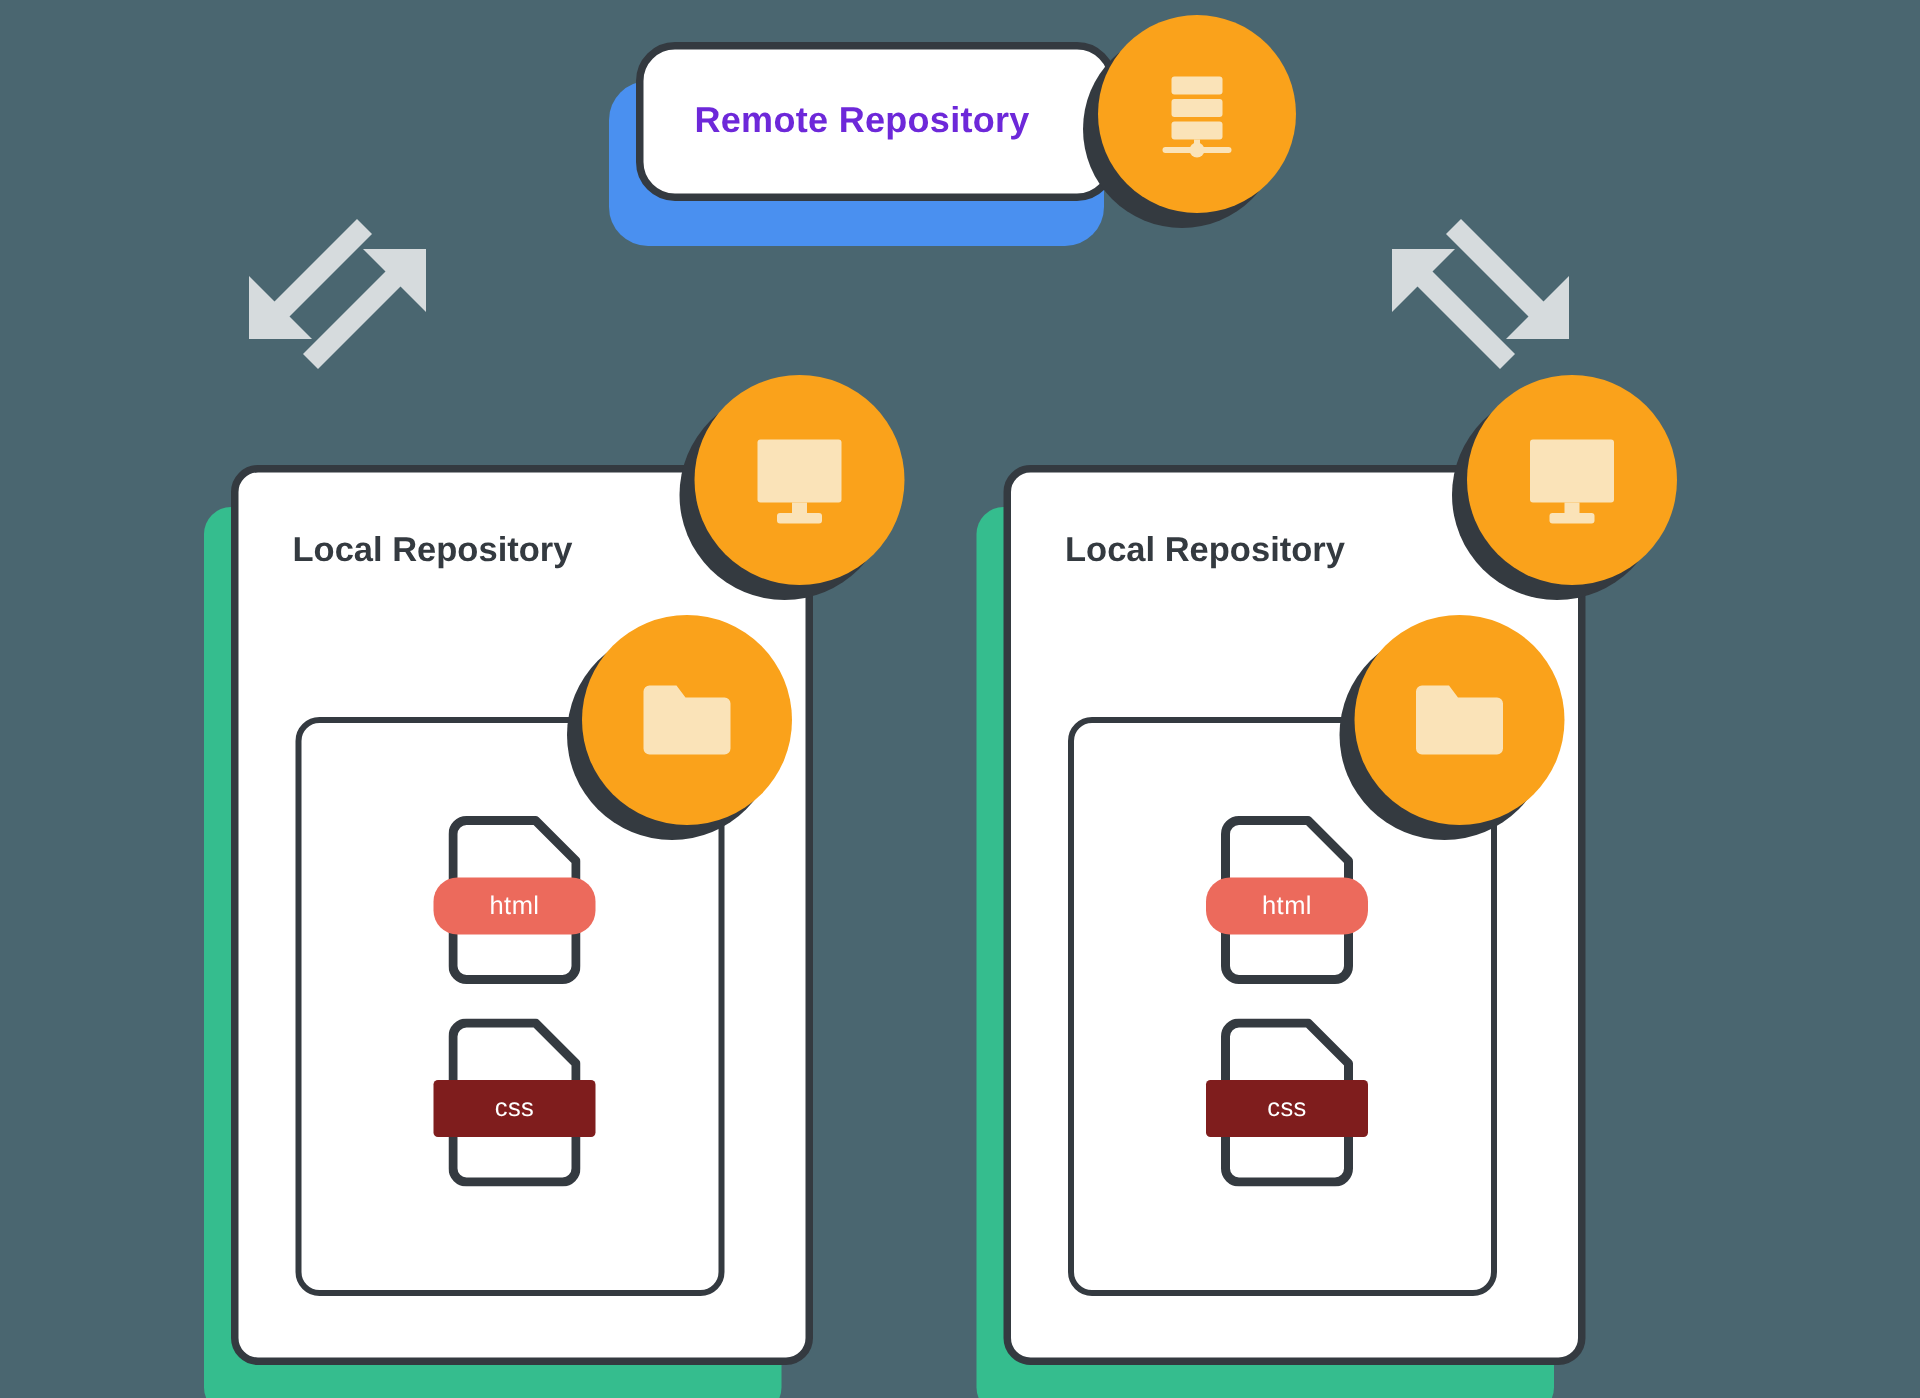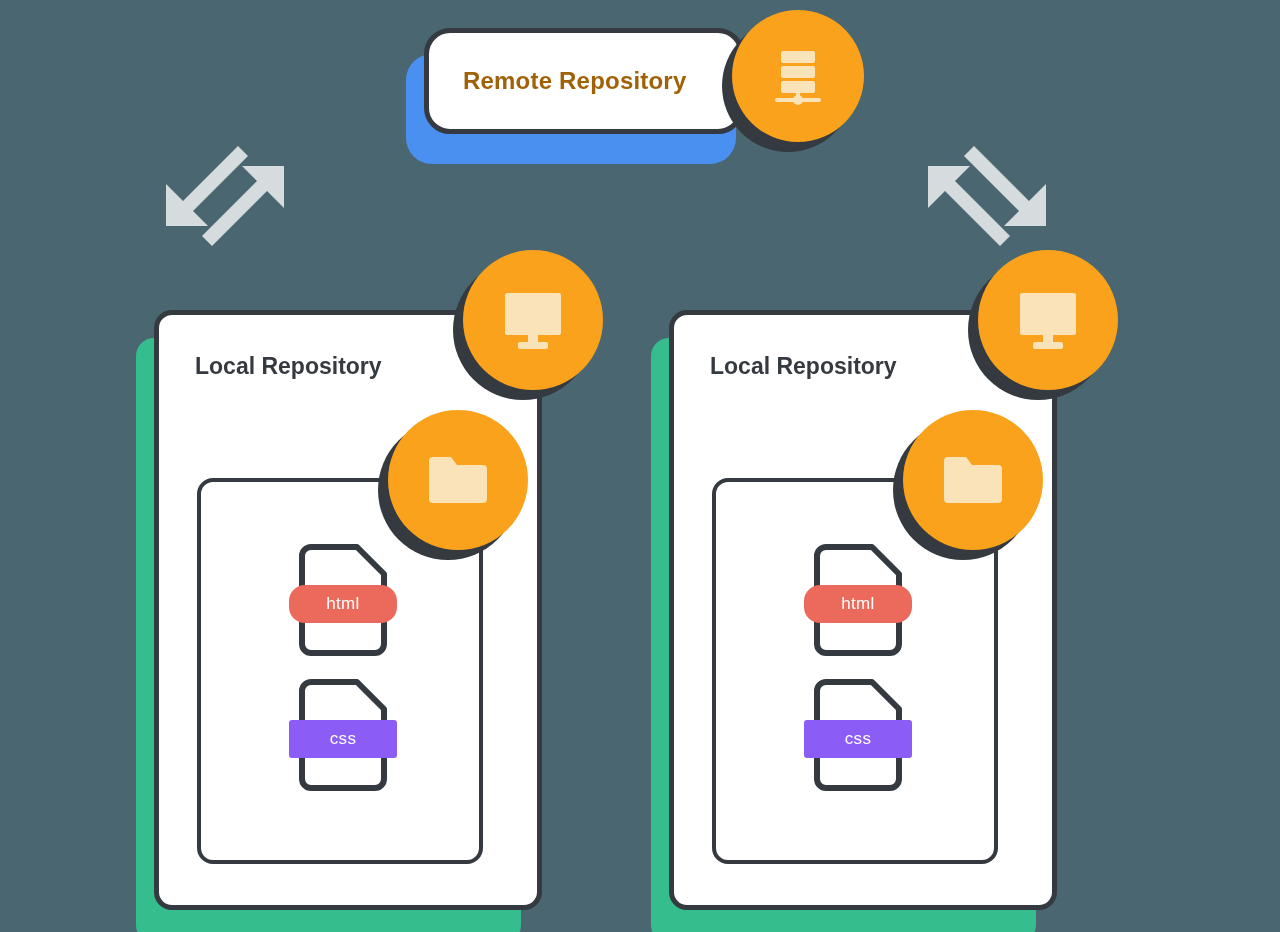--- a/index.html
+++ b/index.html
@@ -17,21 +17,21 @@
   .remote-shadow{
     position:absolute;left:0;top:26px;width:330px;height:110px;
     background:#4a90f0;border-radius:26px;
   }
   .remote-bar{
     position:absolute;left:18px;top:0;width:320px;height:106px;
     background:#ffffff;border:5px solid #343a40;border-radius:26px;
     box-sizing:border-box;display:flex;align-items:center;
   }
   .remote-label{
-    margin-left:34px;font-size:24px;font-weight:bold;color:#a16207;
+    margin-left:34px;font-size:24px;font-weight:bold;color:#6d28d9;
     letter-spacing:.2px;white-space:nowrap;
   }
 
   
   .badge{position:absolute;}
   .badge .shadow{
     position:absolute;left:-10px;top:10px;width:100%;height:100%;
     border-radius:50%;background:#343a40;
   }
   .badge .disc{
@@ -80,21 +80,21 @@
   .file-css{left:98px;top:197px;}
   .file-shape{position:absolute;left:0;top:0;}
   .file-band{
     position:absolute;left:-10px;top:41px;width:108px;height:38px;
     border-radius:3px;display:flex;align-items:center;justify-content:center;
   }
   .file-band span{
     font-size:17px;color:#ffffff;font-weight:normal;letter-spacing:.3px;
   }
   .band-html{background:#ec6a5c;border-radius:16px;}
-  .band-css{background:#8b5cf6;}
+  .band-css{background:#7f1d1d;}
 </style>
 </head>
 <body>
 
 <div class="stage">
 
   <div class="remote-wrap">
     <div class="remote-shadow"></div>
     <div class="remote-bar">
       <div class="remote-label">Remote Repository</div>

